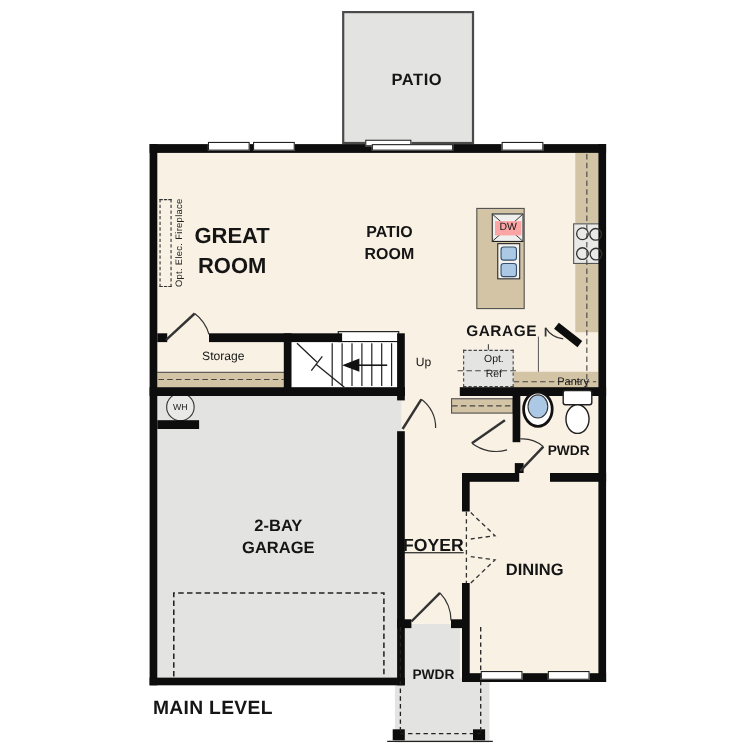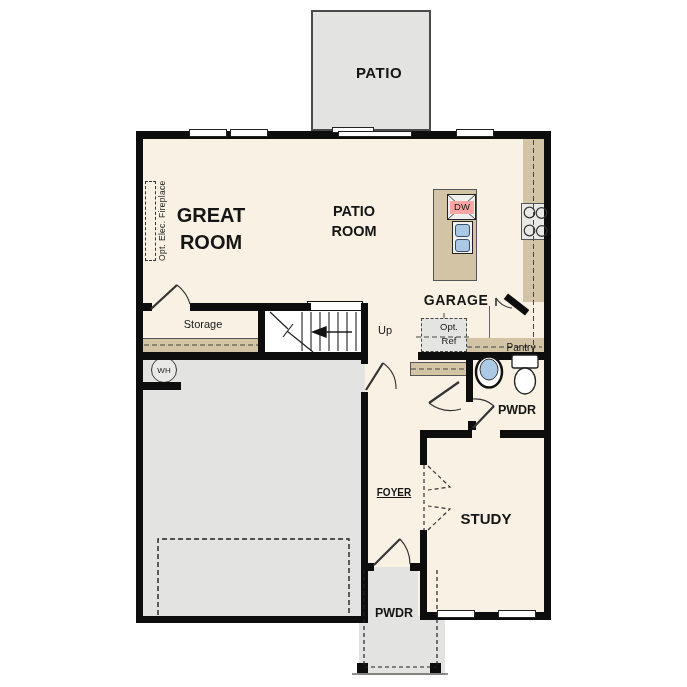--- a/index.html
+++ b/index.html
@@ -160,22 +160,25 @@
 
   <div class="lbl" style="left:311px;top:63px;width:136px;font-size:15px;letter-spacing:.5px;">PATIO</div>
   <div class="lbl" style="left:151px;top:202px;width:120px;font-size:20px;">GREAT
 ROOM</div>
   <div class="lbl" style="left:294px;top:202px;width:120px;font-size:14.5px;">PATIO
 ROOM</div>
   <div class="lbl" style="left:416px;top:291px;width:80px;font-size:14px;letter-spacing:.5px;">GARAGE</div>
   <div class="lbl normal" style="left:160px;top:317px;width:86px;font-size:11px;">Storage</div>
   <div class="lbl normal" style="left:378px;top:323px;width:24px;font-size:11px;text-align:left;">Up</div>
   <div class="lbl normal" style="left:495px;top:341px;width:52px;font-size:10px;">Pantry</div>
-  <div class="lbl" style="left:364px;top:486px;width:60px;font-size:10px;text-decoration:underline;">FOYER</div>
-  <div class="lbl" style="left:446px;top:509px;width:80px;font-size:15px;">STUDY</div>
+  <div class="lbl" style="left:193px;top:469px;width:120px;font-size:15px;">2-BAY
+GARAGE</div>
+  <div class="lbl" style="left:364px;top:486px;width:60px;font-size:16px;text-decoration:underline;">FOYER</div>
+  <div class="lbl" style="left:446px;top:509px;width:80px;font-size:15px;">DINING</div>
   <div class="lbl" style="left:491px;top:402px;width:52px;font-size:12.5px;">PWDR</div>
   <div class="lbl" style="left:366px;top:605px;width:56px;font-size:12.5px;">PWDR</div>
+  <div class="lbl" style="left:139px;top:632px;width:170px;font-size:17.5px;text-align:left;letter-spacing:.3px;">MAIN LEVEL</div>
   <div class="lbl normal" style="left:450px;top:201px;width:24px;font-size:9.5px;background:#fca5a5;">DW</div>
   <div class="lbl normal" style="left:421px;top:320px;width:56px;font-size:9.5px;line-height:1.45;">Opt.
 Ref</div>
   <div class="vlbl" style="left:157px;top:172px;height:98px;width:13px;">Opt. Elec. Fireplace</div>
 
 </div>
 
 </body></html>

